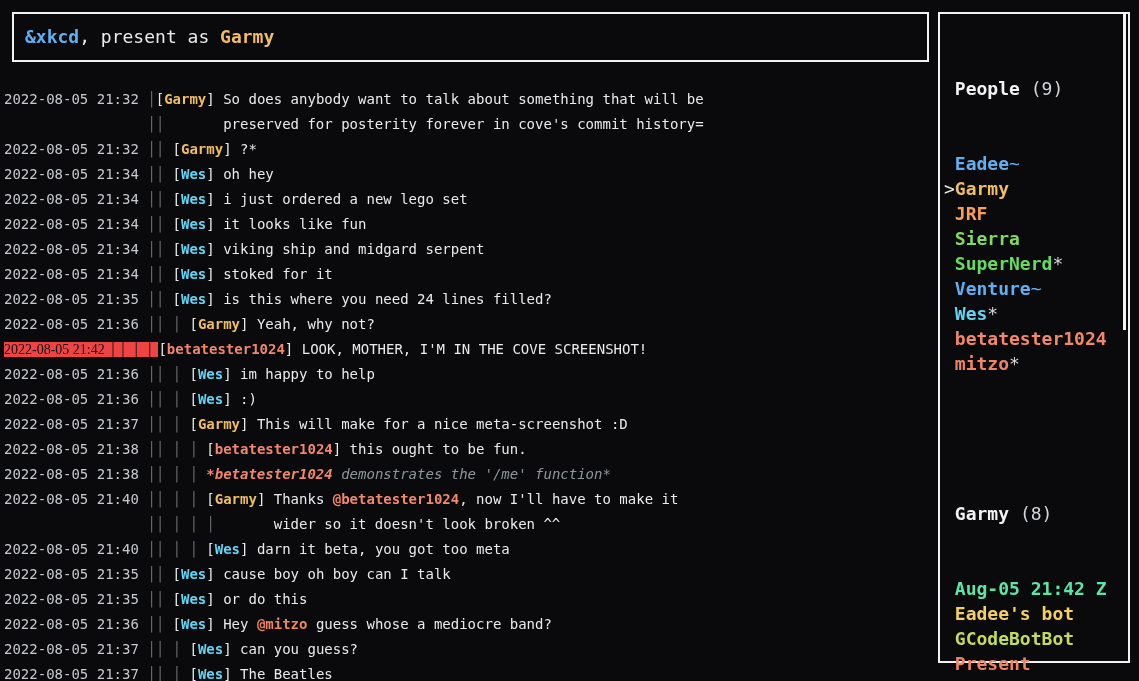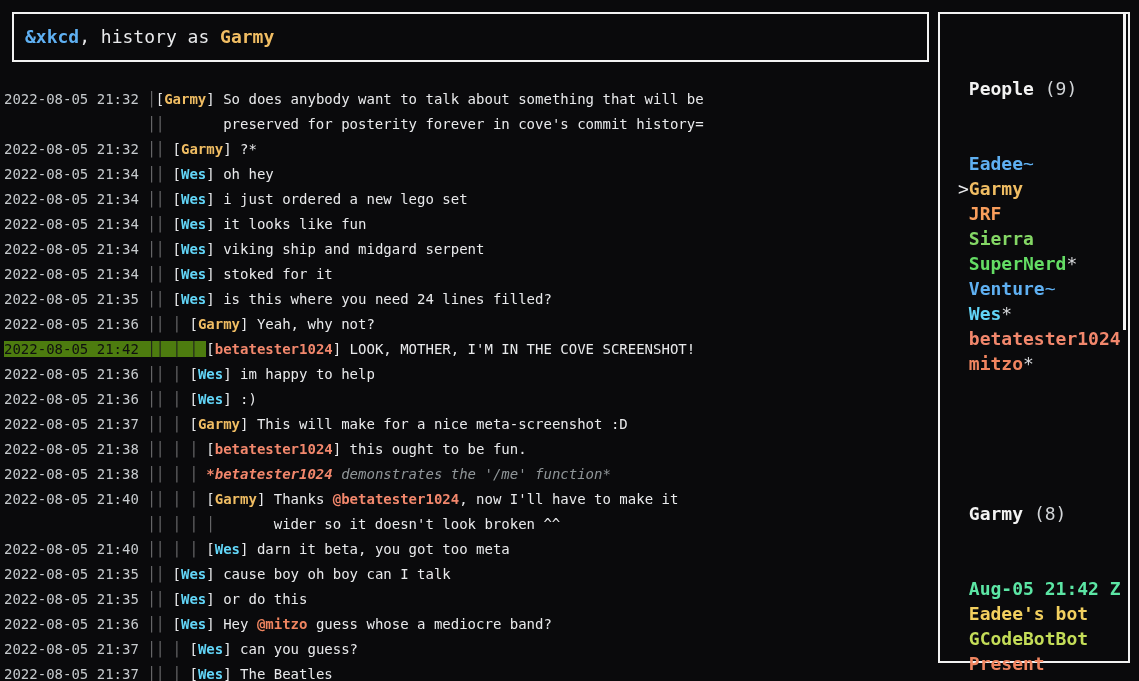--- a/index.html
+++ b/index.html
@@ -15,49 +15,49 @@
   .topbar .room { color:#5fb0f2; font-weight:bold; }
   .topbar .user { color:#f0bd63; font-weight:bold; }
 
   .chat {
     position:absolute; left:4px; top:87px; width:930px;
     font-size:14px; line-height:25px; white-space:pre;
   }
   .crow { height:25px; }
   .ts   { color:#c6cacd; }
   .tree { color:#6e6e70; }
-  .crow.hl .gutter { background:#4d7c0f; }
+  .crow.hl .gutter { background:#ef4444;font-family:Liberation Serif, serif; }
   .crow.hl .ts   { color:#101010; }
   .crow.hl .tree { color:#1d1d1f; }
   .bracket { color:#e9eaec; }
   .nick { font-weight:bold; }
   .mtext { color:#e9eaec; }
 
   .sidebar {
     position:absolute; left:938px; top:12px; width:192px; height:651px;
     border:2px solid #f2f2f2; background:#0a0a0c;
     font-size:18px; line-height:25px; white-space:pre; padding-top:12px;
   }
-  .srow { height:25px; padding-left:18px; }
+  .srow { height:25px; padding-left:4px; }
   .srow .cur { color:#e9eaec; }
   .srow .name { font-weight:bold; }
   .srow .suffix { }
   .shead { color:#f2f2f2; font-weight:bold; }
   .scount { color:#d2d5d8; font-weight:normal; }
   .sgap { height:25px; }
 
   .sb-thumb {
     position:absolute; left:1123px; top:13px; width:3px; height:317px;
     background:#f2f2f2;
   }
 </style>
 </head>
 <body>
 
-<div class="topbar"><span class="room">&amp;xkcd</span><span>, history as </span><span class="user">Garmy</span></div>
+<div class="topbar"><span class="room">&amp;xkcd</span><span>, present as </span><span class="user">Garmy</span></div>
 
 <div class="chat" id="chat"><div class="crow"><span class="gutter"><span class="ts">2022-08-05 21:32</span><span class="tree"> │</span></span><span class="msg"><span class="bracket">[</span><span class="nick" style="color: rgb(240, 189, 99);">Garmy</span><span class="bracket">] </span><span class="mtext">So does anybody want to talk about something that will be</span></span></div><div class="crow"><span class="gutter"><span class="ts">                </span><span class="tree"> ││       </span></span><span class="msg"><span class="mtext">preserved for posterity forever in cove's commit history=</span></span></div><div class="crow"><span class="gutter"><span class="ts">2022-08-05 21:32</span><span class="tree"> ││ </span></span><span class="msg"><span class="bracket">[</span><span class="nick" style="color: rgb(240, 189, 99);">Garmy</span><span class="bracket">] </span><span class="mtext">?*</span></span></div><div class="crow"><span class="gutter"><span class="ts">2022-08-05 21:34</span><span class="tree"> ││ </span></span><span class="msg"><span class="bracket">[</span><span class="nick" style="color: rgb(98, 213, 247);">Wes</span><span class="bracket">] </span><span class="mtext">oh hey</span></span></div><div class="crow"><span class="gutter"><span class="ts">2022-08-05 21:34</span><span class="tree"> ││ </span></span><span class="msg"><span class="bracket">[</span><span class="nick" style="color: rgb(98, 213, 247);">Wes</span><span class="bracket">] </span><span class="mtext">i just ordered a new lego set</span></span></div><div class="crow"><span class="gutter"><span class="ts">2022-08-05 21:34</span><span class="tree"> ││ </span></span><span class="msg"><span class="bracket">[</span><span class="nick" style="color: rgb(98, 213, 247);">Wes</span><span class="bracket">] </span><span class="mtext">it looks like fun</span></span></div><div class="crow"><span class="gutter"><span class="ts">2022-08-05 21:34</span><span class="tree"> ││ </span></span><span class="msg"><span class="bracket">[</span><span class="nick" style="color: rgb(98, 213, 247);">Wes</span><span class="bracket">] </span><span class="mtext">viking ship and midgard serpent</span></span></div><div class="crow"><span class="gutter"><span class="ts">2022-08-05 21:34</span><span class="tree"> ││ </span></span><span class="msg"><span class="bracket">[</span><span class="nick" style="color: rgb(98, 213, 247);">Wes</span><span class="bracket">] </span><span class="mtext">stoked for it</span></span></div><div class="crow"><span class="gutter"><span class="ts">2022-08-05 21:35</span><span class="tree"> ││ </span></span><span class="msg"><span class="bracket">[</span><span class="nick" style="color: rgb(98, 213, 247);">Wes</span><span class="bracket">] </span><span class="mtext">is this where you need 24 lines filled?</span></span></div><div class="crow"><span class="gutter"><span class="ts">2022-08-05 21:36</span><span class="tree"> ││ │ </span></span><span class="msg"><span class="bracket">[</span><span class="nick" style="color: rgb(240, 189, 99);">Garmy</span><span class="bracket">] </span><span class="mtext">Yeah, why not?</span></span></div><div class="crow hl"><span class="gutter"><span class="ts">2022-08-05 21:42</span><span class="tree"> ││ │ │ </span></span><span class="msg"><span class="bracket">[</span><span class="nick" style="color: rgb(242, 135, 108);">betatester1024</span><span class="bracket">] </span><span class="mtext">LOOK, MOTHER, I'M IN THE COVE SCREENSHOT!</span></span></div><div class="crow"><span class="gutter"><span class="ts">2022-08-05 21:36</span><span class="tree"> ││ │ </span></span><span class="msg"><span class="bracket">[</span><span class="nick" style="color: rgb(98, 213, 247);">Wes</span><span class="bracket">] </span><span class="mtext">im happy to help</span></span></div><div class="crow"><span class="gutter"><span class="ts">2022-08-05 21:36</span><span class="tree"> ││ │ </span></span><span class="msg"><span class="bracket">[</span><span class="nick" style="color: rgb(98, 213, 247);">Wes</span><span class="bracket">] </span><span class="mtext">:)</span></span></div><div class="crow"><span class="gutter"><span class="ts">2022-08-05 21:37</span><span class="tree"> ││ │ </span></span><span class="msg"><span class="bracket">[</span><span class="nick" style="color: rgb(240, 189, 99);">Garmy</span><span class="bracket">] </span><span class="mtext">This will make for a nice meta-screenshot :D</span></span></div><div class="crow"><span class="gutter"><span class="ts">2022-08-05 21:38</span><span class="tree"> ││ │ │ </span></span><span class="msg"><span class="bracket">[</span><span class="nick" style="color: rgb(242, 135, 108);">betatester1024</span><span class="bracket">] </span><span class="mtext">this ought to be fun.</span></span></div><div class="crow"><span class="gutter"><span class="ts">2022-08-05 21:38</span><span class="tree"> ││ │ │ </span></span><span class="msg"><span class="mtext" style="color: rgb(242, 135, 108); font-weight: bold; font-style: italic;">*betatester1024</span><span class="mtext" style="color: rgb(144, 150, 153); font-style: italic;"> demonstrates the '/me' function*</span></span></div><div class="crow"><span class="gutter"><span class="ts">2022-08-05 21:40</span><span class="tree"> ││ │ │ </span></span><span class="msg"><span class="bracket">[</span><span class="nick" style="color: rgb(240, 189, 99);">Garmy</span><span class="bracket">] </span><span class="mtext">Thanks </span><span class="mtext" style="color: rgb(242, 135, 108); font-weight: bold;">@betatester1024</span><span class="mtext">, now I'll have to make it</span></span></div><div class="crow"><span class="gutter"><span class="ts">                </span><span class="tree"> ││ │ │ │       </span></span><span class="msg"><span class="mtext">wider so it doesn't look broken ^^</span></span></div><div class="crow"><span class="gutter"><span class="ts">2022-08-05 21:40</span><span class="tree"> ││ │ │ </span></span><span class="msg"><span class="bracket">[</span><span class="nick" style="color: rgb(98, 213, 247);">Wes</span><span class="bracket">] </span><span class="mtext">darn it beta, you got too meta</span></span></div><div class="crow"><span class="gutter"><span class="ts">2022-08-05 21:35</span><span class="tree"> ││ </span></span><span class="msg"><span class="bracket">[</span><span class="nick" style="color: rgb(98, 213, 247);">Wes</span><span class="bracket">] </span><span class="mtext">cause boy oh boy can I talk</span></span></div><div class="crow"><span class="gutter"><span class="ts">2022-08-05 21:35</span><span class="tree"> ││ </span></span><span class="msg"><span class="bracket">[</span><span class="nick" style="color: rgb(98, 213, 247);">Wes</span><span class="bracket">] </span><span class="mtext">or do this</span></span></div><div class="crow"><span class="gutter"><span class="ts">2022-08-05 21:36</span><span class="tree"> ││ </span></span><span class="msg"><span class="bracket">[</span><span class="nick" style="color: rgb(98, 213, 247);">Wes</span><span class="bracket">] </span><span class="mtext">Hey </span><span class="mtext" style="color: rgb(240, 133, 96); font-weight: bold;">@mitzo</span><span class="mtext"> guess whose a mediocre band?</span></span></div><div class="crow"><span class="gutter"><span class="ts">2022-08-05 21:37</span><span class="tree"> ││ │ </span></span><span class="msg"><span class="bracket">[</span><span class="nick" style="color: rgb(98, 213, 247);">Wes</span><span class="bracket">] </span><span class="mtext">can you guess?</span></span></div><div class="crow"><span class="gutter"><span class="ts">2022-08-05 21:37</span><span class="tree"> ││ │ </span></span><span class="msg"><span class="bracket">[</span><span class="nick" style="color: rgb(98, 213, 247);">Wes</span><span class="bracket">] </span><span class="mtext">The Beatles</span></span></div></div>
 
 <div class="sidebar" id="sidebar">
   <div class="srow"><span class="cur"> </span><span class="shead">People</span><span class="scount"> </span><span class="scount">(9)</span></div>
   <div id="people-list"><div class="srow"><span class="cur"> </span><span class="name" style="color: rgb(95, 176, 242);">Eadee</span><span class="suffix" style="color: rgb(95, 176, 242);">~</span></div><div class="srow"><span class="cur">&gt;</span><span class="name" style="color: rgb(240, 189, 99);">Garmy</span></div><div class="srow"><span class="cur"> </span><span class="name" style="color: rgb(250, 158, 92);">JRF</span></div><div class="srow"><span class="cur"> </span><span class="name" style="color: rgb(132, 215, 101);">Sierra</span></div><div class="srow"><span class="cur"> </span><span class="name" style="color: rgb(100, 220, 100);">SuperNerd</span><span class="suffix" style="color: rgb(216, 218, 221);">*</span></div><div class="srow"><span class="cur"> </span><span class="name" style="color: rgb(95, 176, 242);">Venture</span><span class="suffix" style="color: rgb(95, 176, 242);">~</span></div><div class="srow"><span class="cur"> </span><span class="name" style="color: rgb(98, 213, 247);">Wes</span><span class="suffix" style="color: rgb(216, 218, 221);">*</span></div><div class="srow"><span class="cur"> </span><span class="name" style="color: rgb(242, 135, 108);">betatester1024</span></div><div class="srow"><span class="cur"> </span><span class="name" style="color: rgb(240, 133, 96);">mitzo</span><span class="suffix" style="color: rgb(216, 218, 221);">*</span></div></div>
   <div class="sgap"></div>
   <div class="srow"><span class="cur"> </span><span class="shead">Garmy</span><span class="scount"> </span><span class="scount">(8)</span></div>
   <div id="bots-list"><div class="srow"><span class="cur"> </span><span class="name" style="color: rgb(92, 230, 165);">Aug-05 21:42 Z</span></div><div class="srow"><span class="cur"> </span><span class="name" style="color: rgb(243, 208, 95);">Eadee's bot</span></div><div class="srow"><span class="cur"> </span><span class="name" style="color: rgb(196, 221, 88);">GCodeBotBot</span></div><div class="srow"><span class="cur"> </span><span class="name" style="color: rgb(240, 133, 96);">Present</span></div><div class="srow"><span class="cur"> </span><span class="name" style="color: rgb(240, 133, 96);">SearchBot</span></div></div>
 </div>

